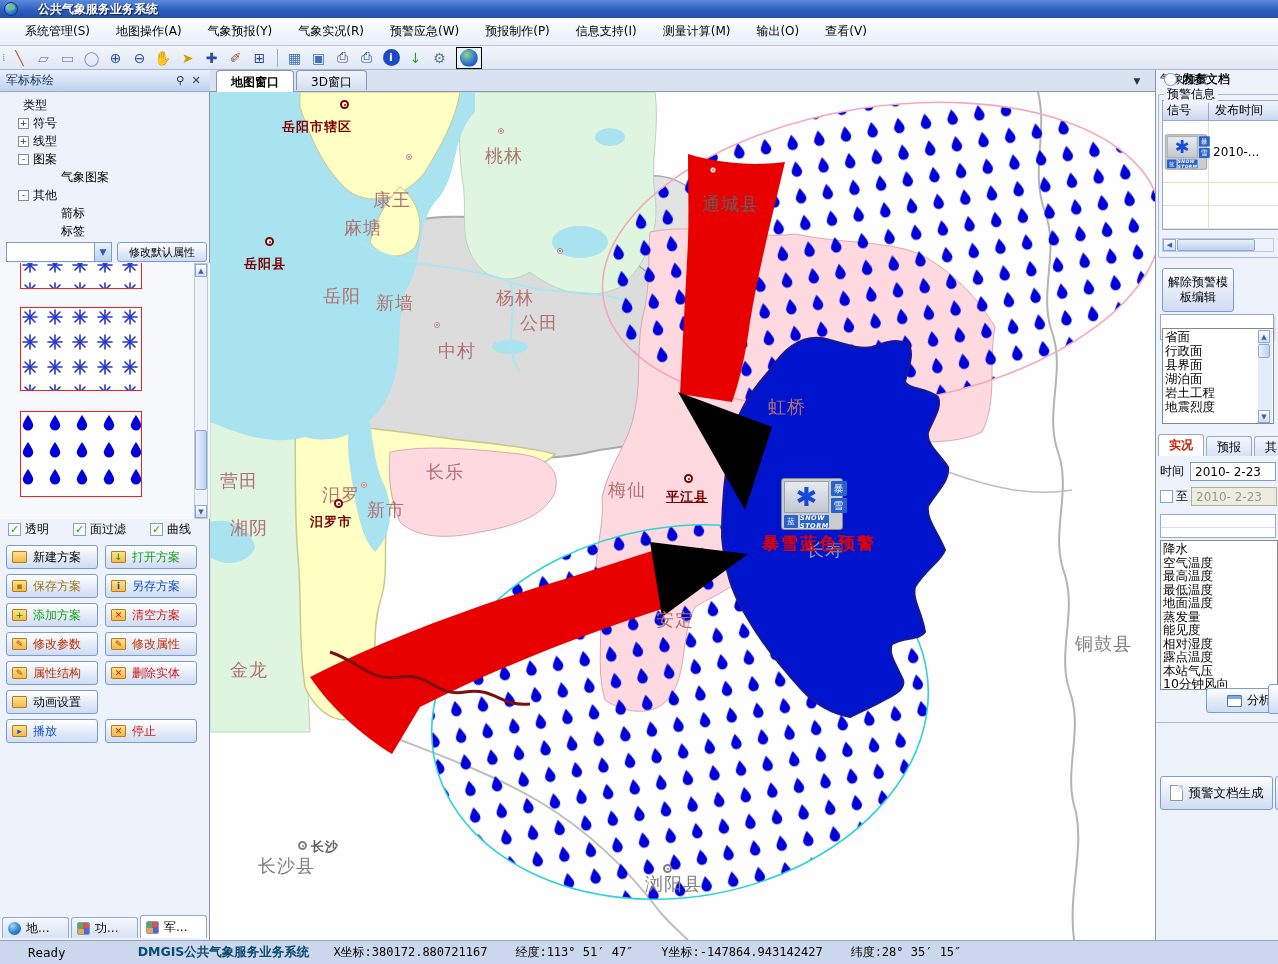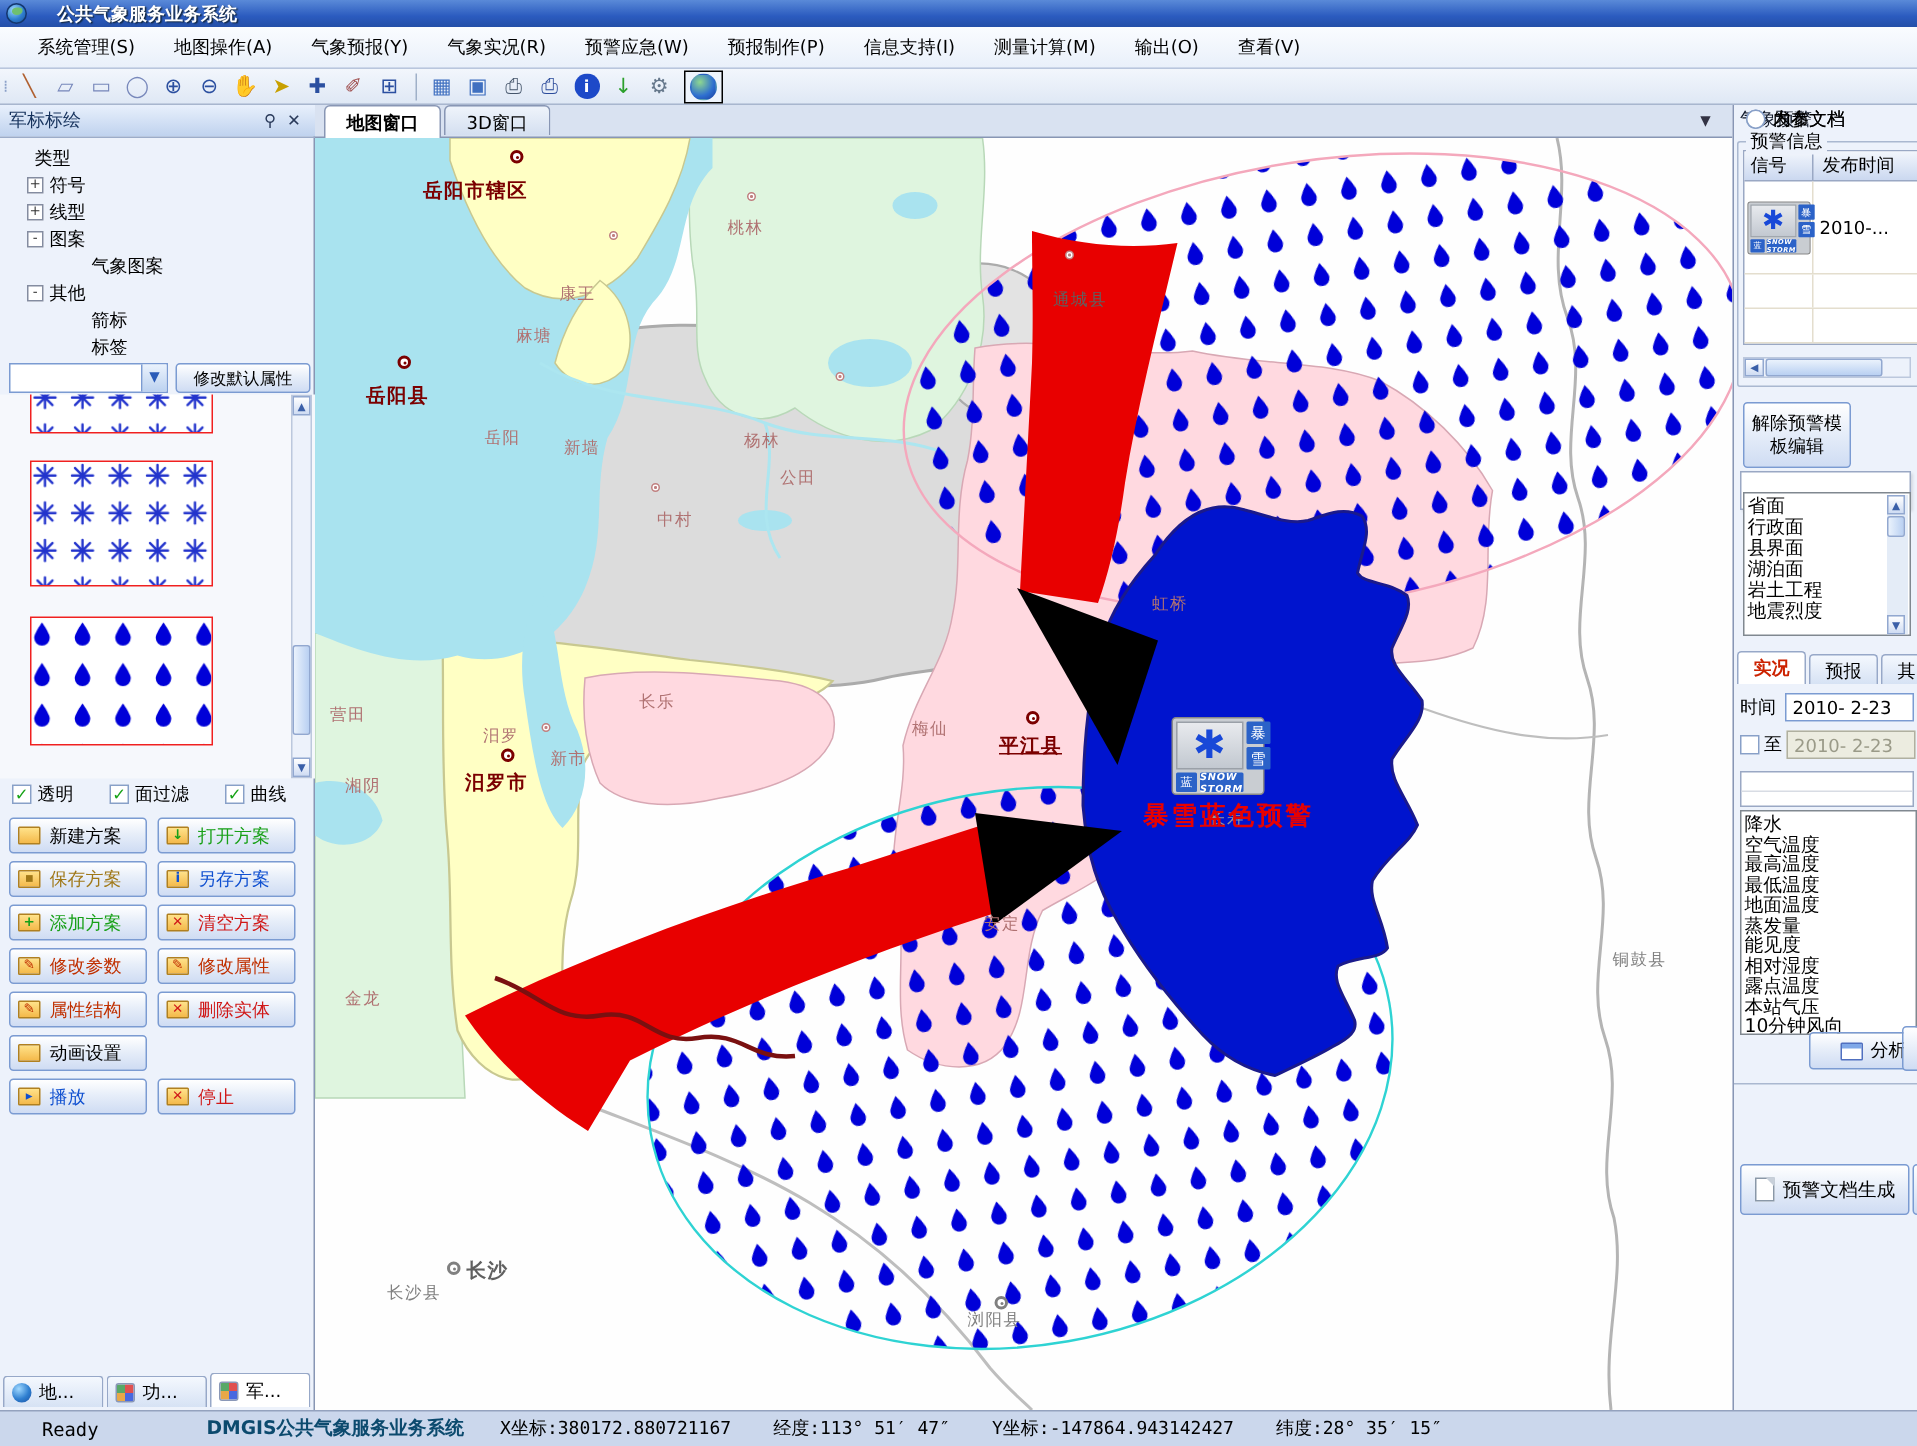--- a/index.html
+++ b/index.html
@@ -66,21 +66,21 @@
   .ticon.globe{border-radius:50%;background:radial-gradient(circle at 35% 30%,#9fd8ff,#2f7fd0 55%,#1a4fa0)}
   .ticon.squares{background:conic-gradient(#E05050 0 25%,#4868E0 0 50%,#E8A848 0 75%,#58A868 0 100%);border:1px solid #8a98b8}
 
   
   .map-tabstrip{position:absolute;top:0;left:0;width:945px;height:22px;background:#D9E2F1;border-bottom:1px solid #8896B4;display:flex;align-items:flex-start;padding-left:6px}
   .mtab{height:20px;padding:3px 14px 0;border:1px solid #8896B4;border-bottom:none;border-radius:4px 4px 0 0;background:linear-gradient(#EFF4FB,#D4DFF0);margin-right:2px;font-size:12px}
   .mtab.active{background:#fff;font-weight:bold;height:22px}
   .mtab-dd{margin-left:auto;margin-right:10px;align-self:center;color:#334;font-size:9px;width:16px;text-align:center}
   .mapbox{position:absolute;top:22px;left:0;width:945px;height:848px;overflow:hidden;background:#fff}
   .mapbox svg{position:absolute;left:0;top:0}
-  .maplab{position:absolute;white-space:nowrap;font-size:11px;color:#B07272;letter-spacing:1px;pointer-events:none}
+  .maplab{position:absolute;white-space:nowrap;font-size:18px;color:#B07272;letter-spacing:1px;pointer-events:none}
   .maplab.bold{font-weight:bold;color:#7B0000;font-size:13px}
   .marker{position:absolute;width:9px;height:9px;border:2px solid #7B0000;border-radius:50%;background:#fff;pointer-events:none}
   .marker::after{content:"";position:absolute;left:1.5px;top:1.5px;width:2px;height:2px;background:#7B0000;border-radius:50%;padding:0}
   .marker.small{width:6px;height:6px;border:1px solid #C08080}
   .marker.small::after{left:1px;top:1px;width:1.5px;height:1.5px;background:#C08080}
   .marker.gray{border-color:#808080}
   .marker.gray::after{background:#808080}
   .warn-caption{position:absolute;font-size:17px;font-weight:bold;color:#E80000;letter-spacing:2px;pointer-events:none}
 
   

